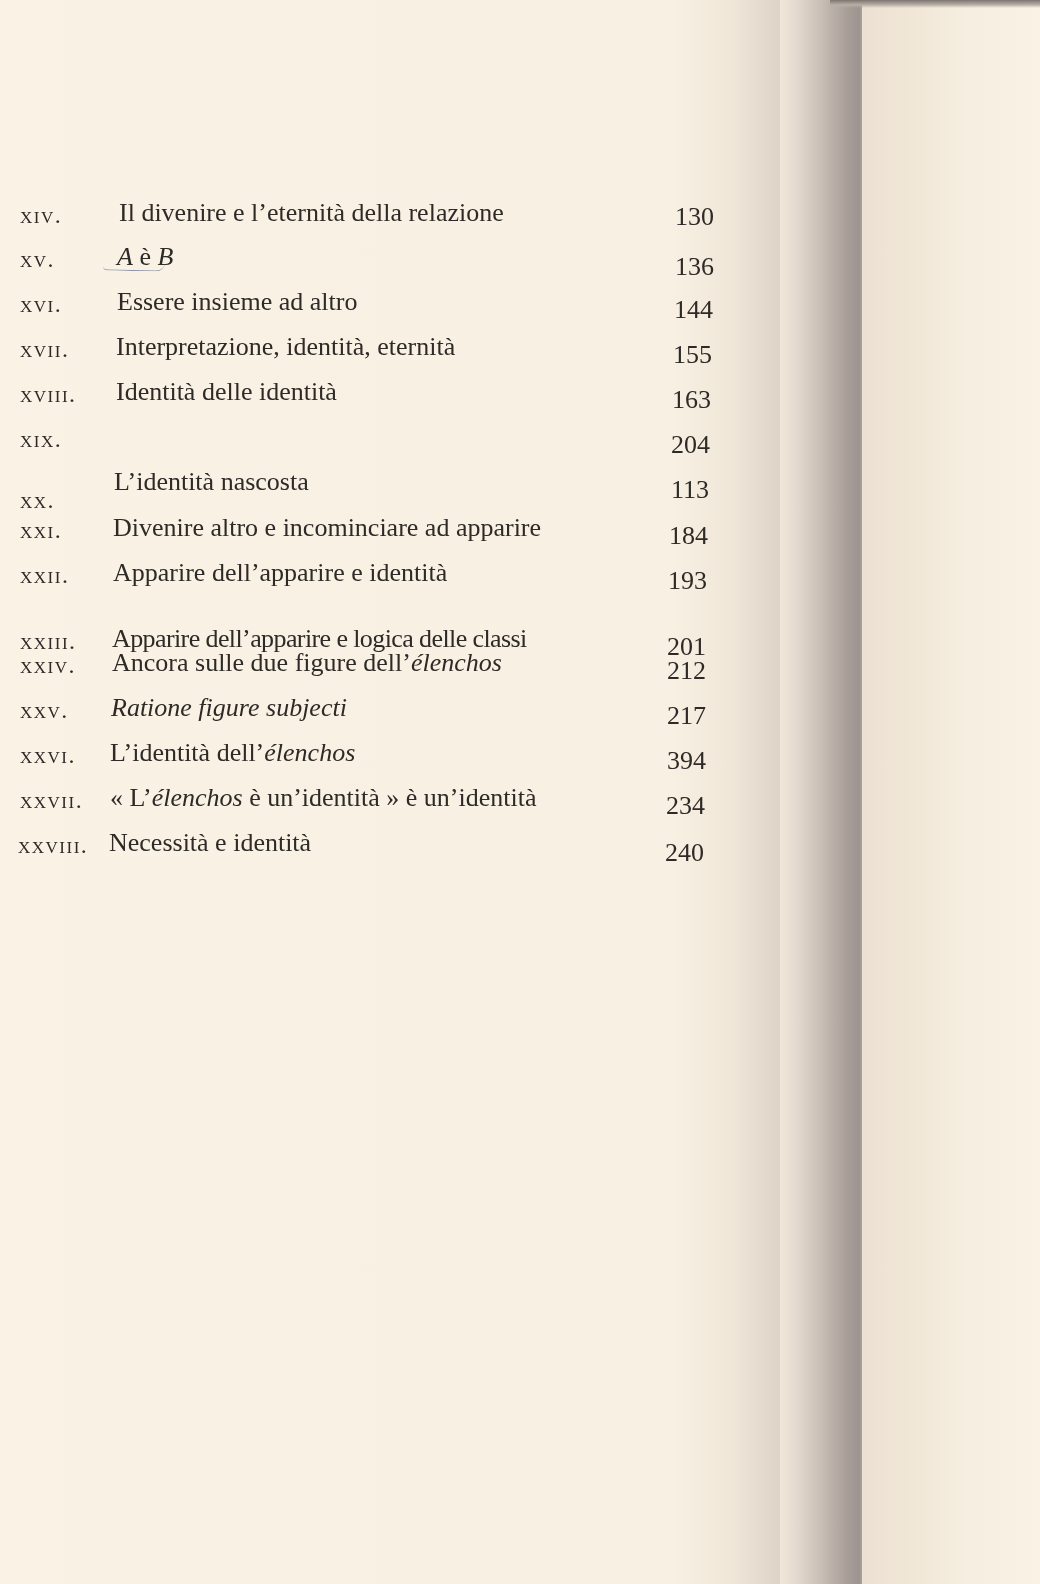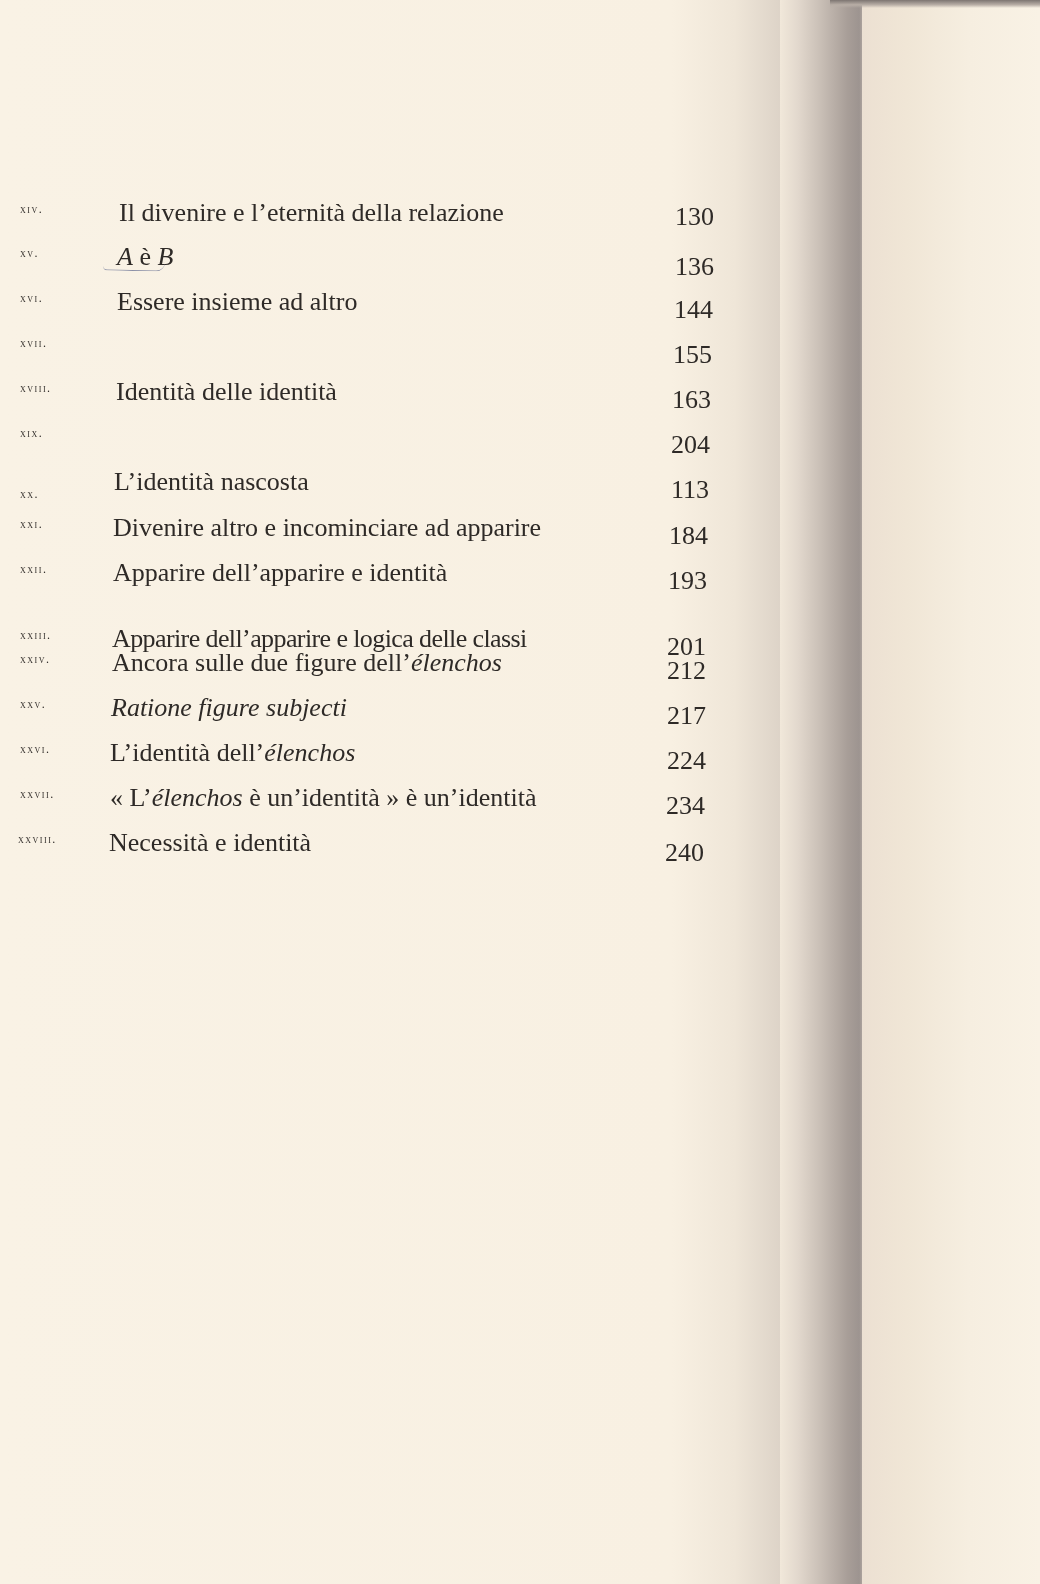--- a/index.html
+++ b/index.html
@@ -25,21 +25,21 @@
     position:absolute; left:830px; top:0; width:210px; height:8px;
     background:linear-gradient(180deg,#7d7571 0%,#b8aea6 60%,rgba(0,0,0,0) 100%);
   }
   .toc {
     position:absolute; left:0; top:198px; width:740px;
   }
   .toc-row {
     position:absolute; left:0; width:740px; height:40px;
   }
   .num {
-    position:absolute; left:20px; font-size:12px; letter-spacing:1.5px;
+    position:absolute; left:20px; font-size:24px; letter-spacing:1.5px;
     font-variant:small-caps; text-transform:lowercase;
   }
   .title {
     position:absolute; font-size:26px; white-space:nowrap;
   }
   .page {
     position:absolute; font-size:26px; text-align:right; width:80px;
   }
   .title i { font-style:italic; }
   .pencil {
@@ -71,20 +71,21 @@
   </div>
 
   <div class="toc-row" style="top:89px">
     <span class="num" style="top:4px">XVI.</span>
     <span class="title" style="left:117px;top:0px">Essere insieme ad altro</span>
     <span class="page" style="left:633px;top:8px">144</span>
   </div>
 
   <div class="toc-row" style="top:134px">
     <span class="num" style="top:4px">XVII.</span>
+    <span class="title" style="left:116px;top:0px">Interpretazione, identità, eternità</span>
     <span class="page" style="left:632px;top:8px">155</span>
   </div>
 
   <div class="toc-row" style="top:179px">
     <span class="num" style="top:4px">XVIII.</span>
     <span class="title" style="left:116px;top:0px">Identità delle identità</span>
     <span class="page" style="left:631px;top:8px">163</span>
   </div>
 
   <div class="toc-row" style="top:224px">
@@ -124,21 +125,21 @@
 
   <div class="toc-row" style="top:495px">
     <span class="num" style="top:4px">XXV.</span>
     <span class="title" style="left:111px;top:0px"><i>Ratione figure subjecti</i></span>
     <span class="page" style="left:626px;top:8px">217</span>
   </div>
 
   <div class="toc-row" style="top:540px">
     <span class="num" style="top:4px">XXVI.</span>
     <span class="title" style="left:110px;top:0px"><span>L’identità dell’</span><i>élenchos</i></span>
-    <span class="page" style="left:626px;top:8px">224</span>
+    <span class="page" style="left:626px;top:8px">394</span>
   </div>
 
   <div class="toc-row" style="top:585px">
     <span class="num" style="top:4px">XXVII.</span>
     <span class="title" style="left:110px;top:0px"><span>« L’</span><i>élenchos</i><span> è un’identità » è un’identità</span></span>
     <span class="page" style="left:625px;top:8px">234</span>
   </div>
 
   <div class="toc-row" style="top:630px">
     <span class="num" style="left:18px;top:4px">XXVIII.</span>

